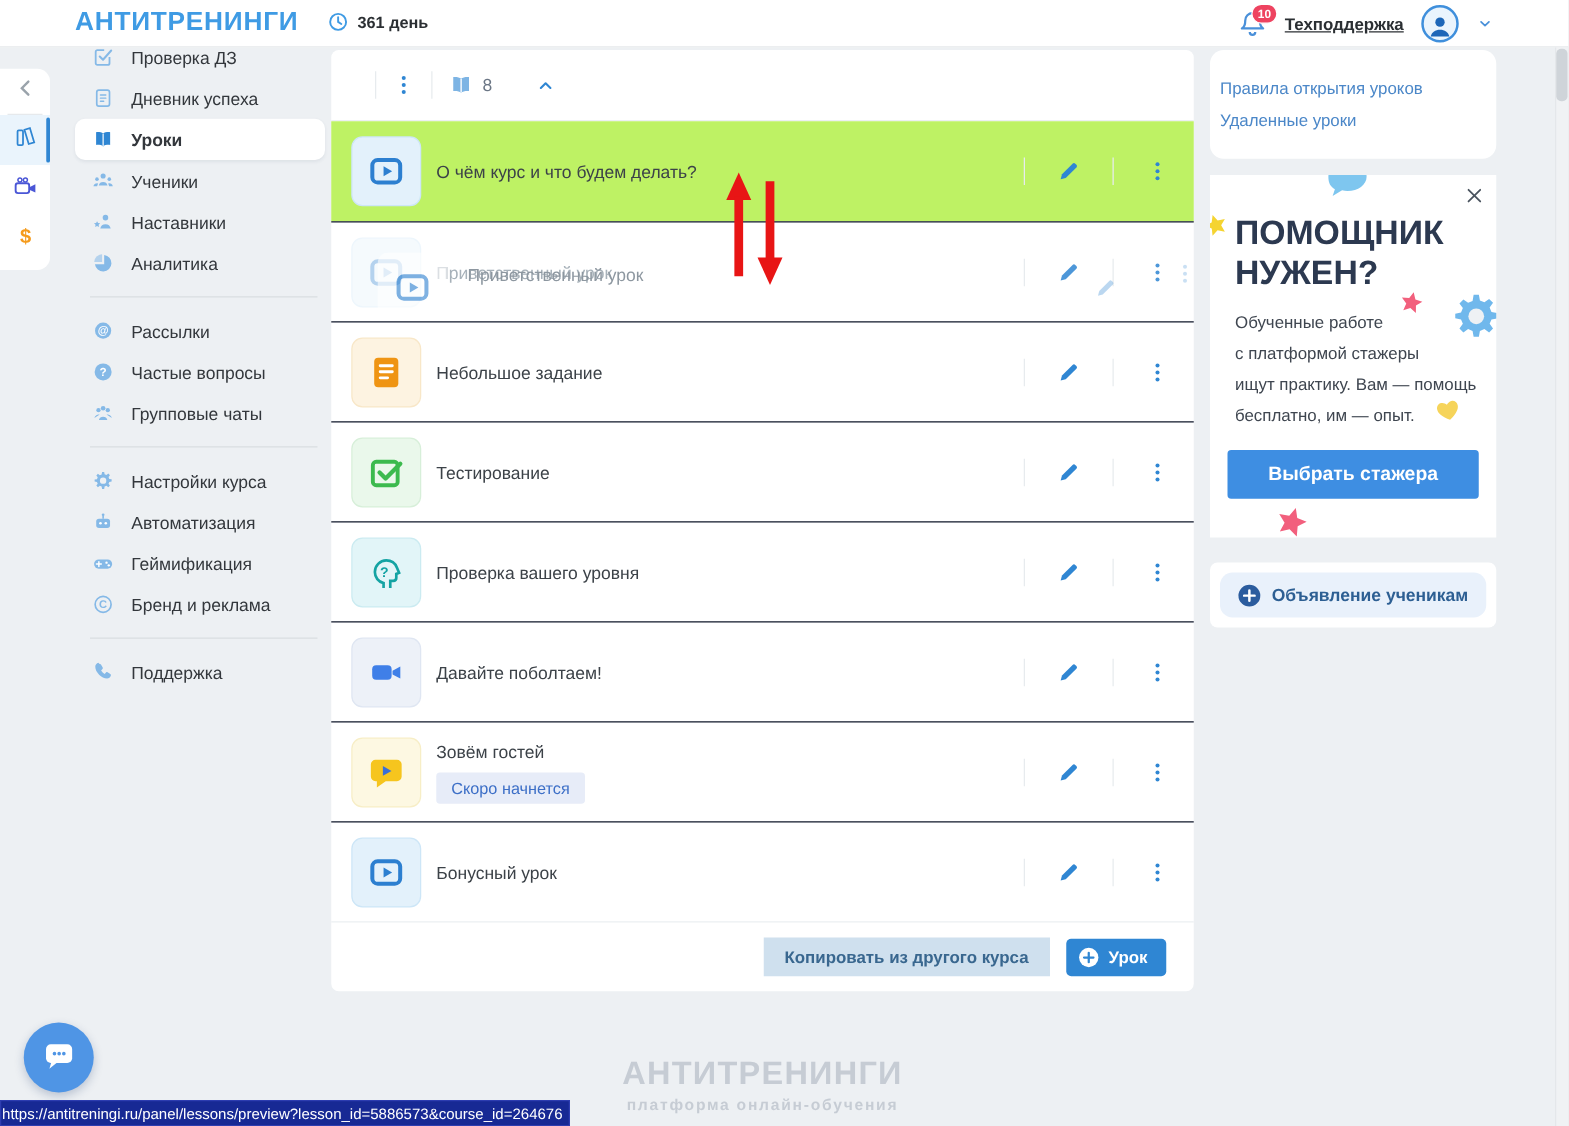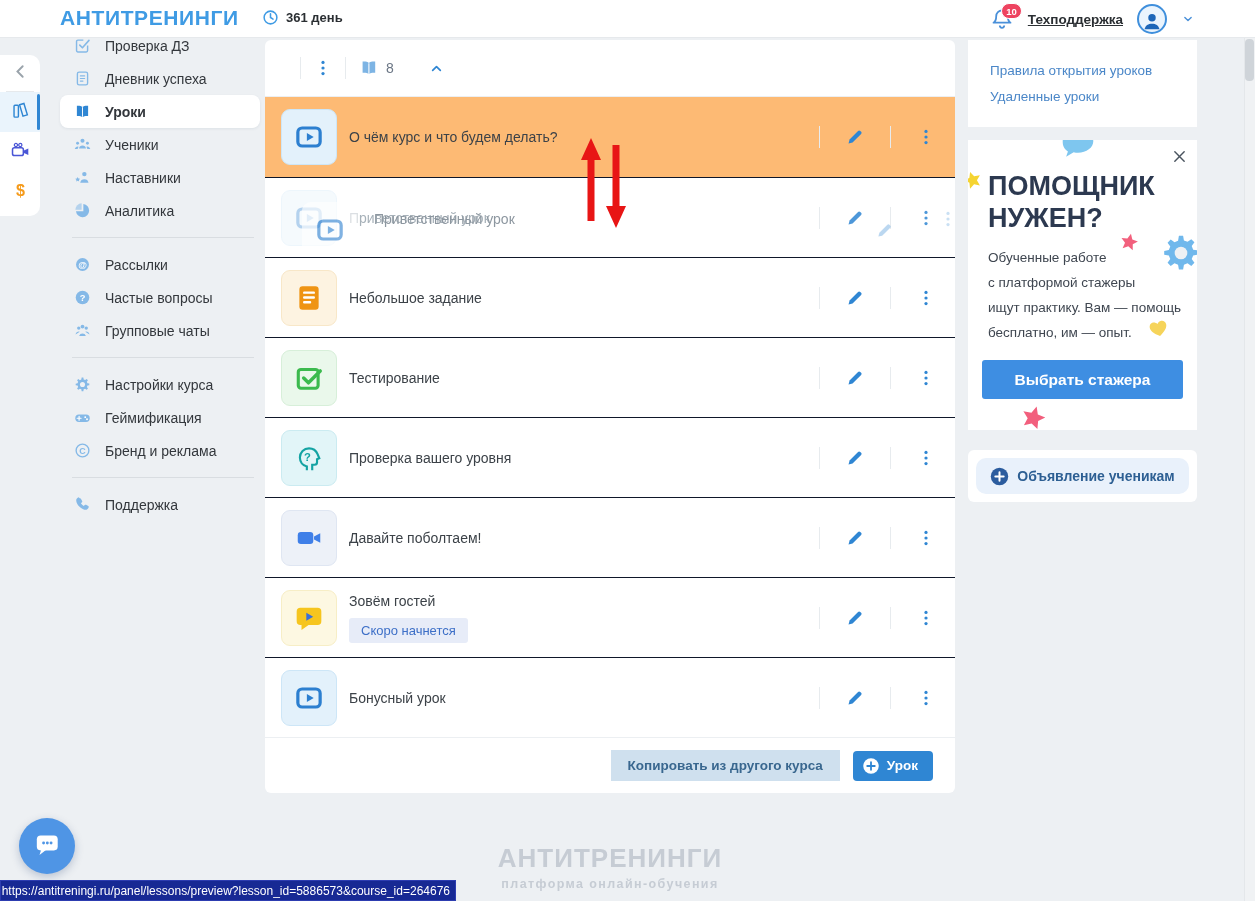--- a/index.html
+++ b/index.html
@@ -66,21 +66,21 @@
   .ico-btn svg{ width:18px; height:18px; }
   .lc-controls .vsep{ margin:0 13px; }
   .lc-book{ display:inline-flex; align-items:center; gap:7px; }
   .lc-book .bk{ width:20px; height:18px; color:#7db4e4; display:inline-flex; }
   .lc-count{ font-size:14px; color:#6b7685; }
   .lc-chev{ margin-left:34px; color:#2f86d3; width:17px; height:17px; display:inline-flex; }
 
   .row{ height:80px; display:flex; align-items:center; padding:0 20px 0 16px;
         border-top:1px solid #0f172a; position:relative; }
   .row:first-of-type{ border-top:none; }
-  .row.highlight{ background:#fdba74; }
+  .row.highlight{ background:#bef264; }
   .tile{ width:56px; height:56px; border-radius:9px; display:flex; align-items:center;
          justify-content:center; margin-right:12px; border:1px solid transparent; flex:none; }
   .tile svg{ width:30px; height:30px; }
   .t-blue  { background:#e3f1fb; border-color:#cde6f7; color:#2c7fd0; }
   .t-orange{ background:#fdf3e1; border-color:#f8e7c8; color:#ef9413; }
   .t-green { background:#eaf8eb; border-color:#d7efd9; color:#3cba4e; }
   .t-teal  { background:#e2f5f8; border-color:#cbebf1; color:#14a3a3; }
   .t-slate { background:#edf1f8; border-color:#dfe6f2; color:#3f7fe8; }
   .t-yellow{ background:#fdf8e2; border-color:#f7eec6; color:#f6c51e; }
   .row-main{ display:flex; flex-direction:column; justify-content:center; }
@@ -113,21 +113,21 @@
             border-radius:4px; padding:6px 15px 6px 9px; display:flex; align-items:center;
             gap:7px; cursor:pointer; font-family:inherit; }
   .add-btn .pc{ width:18px; height:18px; display:inline-flex; }
 
   
   .arrows{ position:absolute; left:575px; top:130px; width:62px; height:106px; z-index:20;
            pointer-events:none; }
 
   
   .panel-links{ position:absolute; left:968px; top:40px; width:229px; background:#fff;
-                border-radius:0; padding:12px 22px; }
+                border-radius:11px; padding:12px 8px; }
   .p-link{ display:block; color:#4b87c8; font-size:13.5px; margin:11px 0; text-decoration:none; }
 
   .promo{ position:absolute; left:968px; top:140px; width:229px; height:290px; background:#fff;
           overflow:hidden; }
   .promo-close{ position:absolute; top:8px; right:9px; width:17px; height:17px; color:#4a545f;
                 cursor:pointer; }
   .deco{ position:absolute; pointer-events:none; }
   .promo-title{ position:absolute; left:20px; top:30px; font-size:27px; line-height:32px;
                 color:#2c3950; font-weight:700; }
   .promo-title .t2{ font-weight:800; }
@@ -341,20 +341,32 @@
       <div class="m-item">
         <span class="m-ico">
           <svg viewBox="0 0 20 20" fill="currentColor">
             <path d="M9 1.8h2l.4 2.2 1.7.7 1.8-1.3 1.5 1.5-1.3 1.8.7 1.7 2.2.4v2l-2.2.4-.7 1.7 1.3 1.8-1.5 1.5-1.8-1.3-1.7.7-.4 2.2H9l-.4-2.2-1.7-.7-1.8 1.3-1.5-1.5 1.3-1.8-.7-1.7-2.2-.4V9l2.2-.4.7-1.7-1.3-1.8 1.5-1.5 1.8 1.3 1.7-.7z"></path>
             <circle cx="10" cy="10" r="3" fill="#eef1f4"></circle>
           </svg>
         </span>
         <span>Настройки курса</span>
       </div>
 
+      <div class="m-item">
+        <span class="m-ico">
+          <svg viewBox="0 0 20 20" fill="currentColor">
+            <rect x="3.5" y="7" width="13" height="8.8" rx="2.6"></rect>
+            <circle cx="7.5" cy="11.2" r="1.2" fill="#fff"></circle>
+            <circle cx="12.5" cy="11.2" r="1.2" fill="#fff"></circle>
+            <path d="M10 4.4V7" stroke="currentColor" stroke-width="1.5"></path>
+            <circle cx="10" cy="3.4" r="1.3"></circle>
+          </svg>
+        </span>
+        <span>Автоматизация</span>
+      </div>
 
       <div class="m-item">
         <span class="m-ico">
           <svg viewBox="0 0 20 20" fill="currentColor">
             <rect x="1.5" y="6.6" width="17" height="8.6" rx="4.3"></rect>
             <path d="M6 8.6v4.6M3.7 10.9h4.6" stroke="#fff" stroke-width="1.4" stroke-linecap="round"></path>
             <circle cx="13.2" cy="9.6" r="1.1" fill="#fff"></circle>
             <circle cx="15.3" cy="12.1" r="1.1" fill="#fff"></circle>
           </svg>
         </span>

